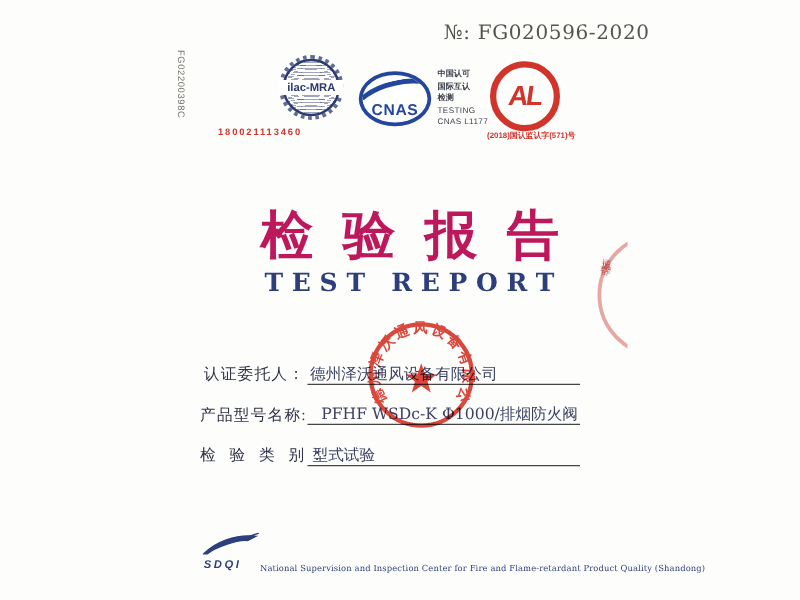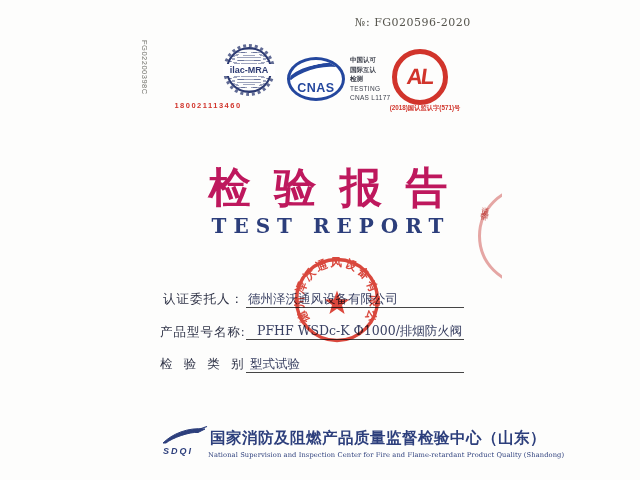--- a/index.html
+++ b/index.html
@@ -1,21 +1,21 @@
 <!DOCTYPE html>
 <html><head>
 <meta charset="utf-8">
 <style>
   html,body{margin:0;padding:0;background:#fbfbfa;}
   .canvas{position:relative;width:640px;height:480px;background:#fdfdfc;overflow:hidden;
           font-family:"Liberation Sans","DejaVu Sans",sans-serif;}
 
   
   .report-no{position:absolute;left:355px;top:16px;font-family:"DejaVu Serif","Liberation Serif",serif;
-             font-size:11px;color:#55544c;letter-spacing:.5px;}
+             font-size:16px;color:#55544c;letter-spacing:.5px;}
 
   
   .side-code{position:absolute;left:149px;top:40px;font-size:7.5px;color:#75756e;
              transform:rotate(90deg);transform-origin:left top;letter-spacing:.5px;white-space:nowrap;}
 
   
   .cma{position:absolute;left:164px;top:56px;width:88px;height:46px;}
   .cma-ring{width:86px;height:44px;border:6px solid #d1342b;border-radius:50%;box-sizing:border-box;
             display:flex;align-items:center;justify-content:center;}
   .cma-ring span{font-weight:900;font-size:21px;color:#d1342b;letter-spacing:-1px;}
@@ -147,16 +147,15 @@
     </svg>
   </div>
 
   <div class="sdqi-mark">
     <svg width="46" height="20" viewBox="0 0 46 20">
       <path d="M1 17 C 10 8, 26 1, 43 3 L 36 6.5 C 28 5.5, 10 12, 4 17 Z" fill="#2d3f7c" stroke="#2d3f7c" stroke-width="1"></path>
       <path d="M38 3 L45 0.5" stroke="#2d3f7c" stroke-width="1.2" fill="none"></path>
     </svg>
   </div>
   <div class="sdqi-text">SDQI</div>
-  <div class="org-zh">国家消防及阻燃产品质量监督检验中心（山东）</div>
   <div class="org-en">National Supervision and Inspection Center for Fire and Flame-retardant Product Quality (Shandong)</div>
 
 </div>
 
 </body></html>

